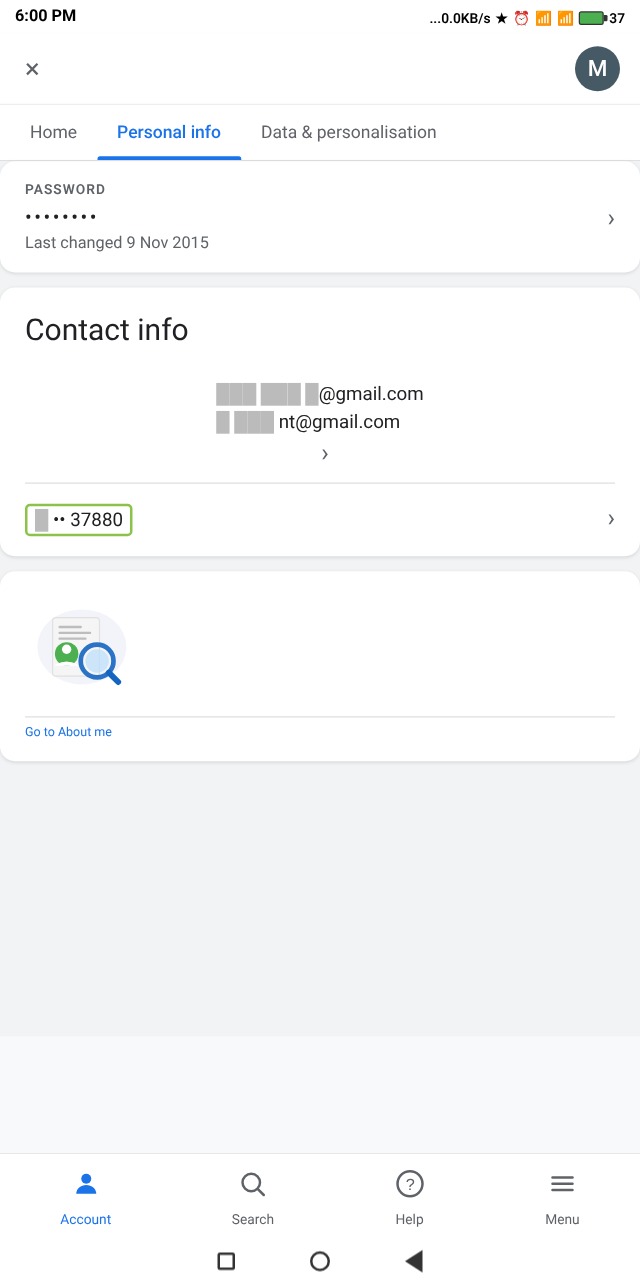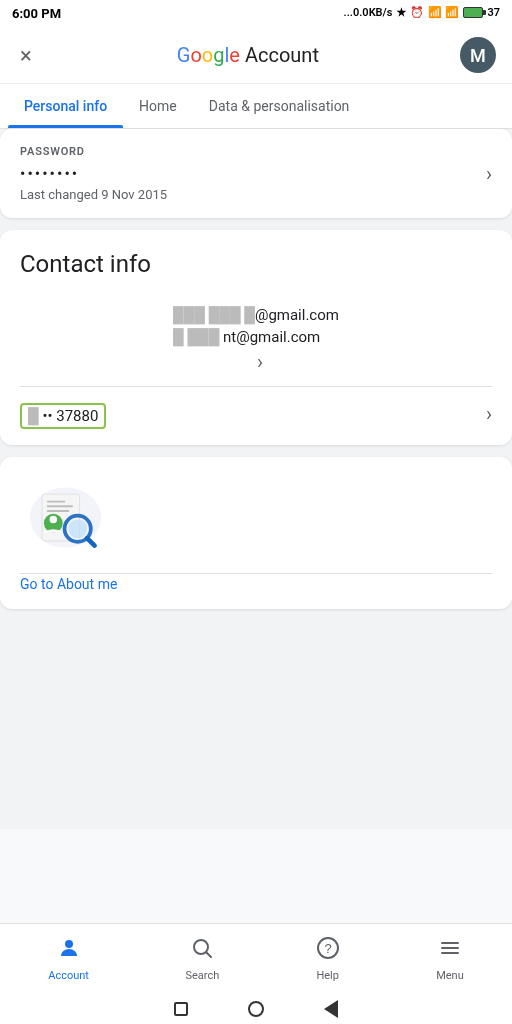--- a/index.html
+++ b/index.html
@@ -12,21 +12,21 @@
       position: relative;
       overflow-x: hidden;
     }
 
     
     .status-bar {
       background: #fff;
       padding: 6px 12px;
       display: flex;
       justify-content: space-between;
-      align-items: flex-start;
+      align-items: flex-end;
       font-size: 13px;
       font-weight: 600;
     }
     .status-left { font-size: 13px; font-weight: 700; }
     .status-right {
       display: flex;
       align-items: center;
       gap: 4px;
       font-size: 11px;
     }
@@ -252,21 +252,21 @@
       flex-shrink: 0;
       display: flex;
       align-items: center;
       justify-content: center;
     }
     .about-link {
       padding: 0 20px 16px 20px;
     }
     .about-link a {
       color: #1a73e8;
-      font-size: 14px;
+      font-size: 10px;
       text-decoration: none;
       cursor: pointer;
     }
 
     
     .bottom-nav {
       position: fixed;
       bottom: 30px;
       left: 0;
       width: 512px;
@@ -350,35 +350,31 @@
     <span>⏰</span>
     <span>📶</span>
     <span>📶</span>
     <span class="battery-icon"></span>
     <span>37</span>
   </div>
 </div>
 
 <div class="header">
   <span class="close-btn">×</span>
-  <h1 class="header-title">
-    <span class="google-g">G</span><span class="google-o1">o</span><span class="google-o2">o</span><span class="google-g2">g</span><span class="google-l">l</span><span class="google-e">e</span>
-    <span> Account</span>
-  </h1>
   <div class="avatar-circle">
     <span>M</span>
   </div>
 </div>
 
 <div class="tabs">
+  <div class="tab">
+    <span>Home</span>
+  </div>
   <div class="tab active">
     <span>Personal info</span>
-  </div>
-  <div class="tab">
-    <span>Home</span>
   </div>
   <div class="tab">
     <span>Data &amp; personalisation</span>
   </div>
 </div>
 
 <div class="main-content">
 
   <div class="card">
     <div class="card-row">

